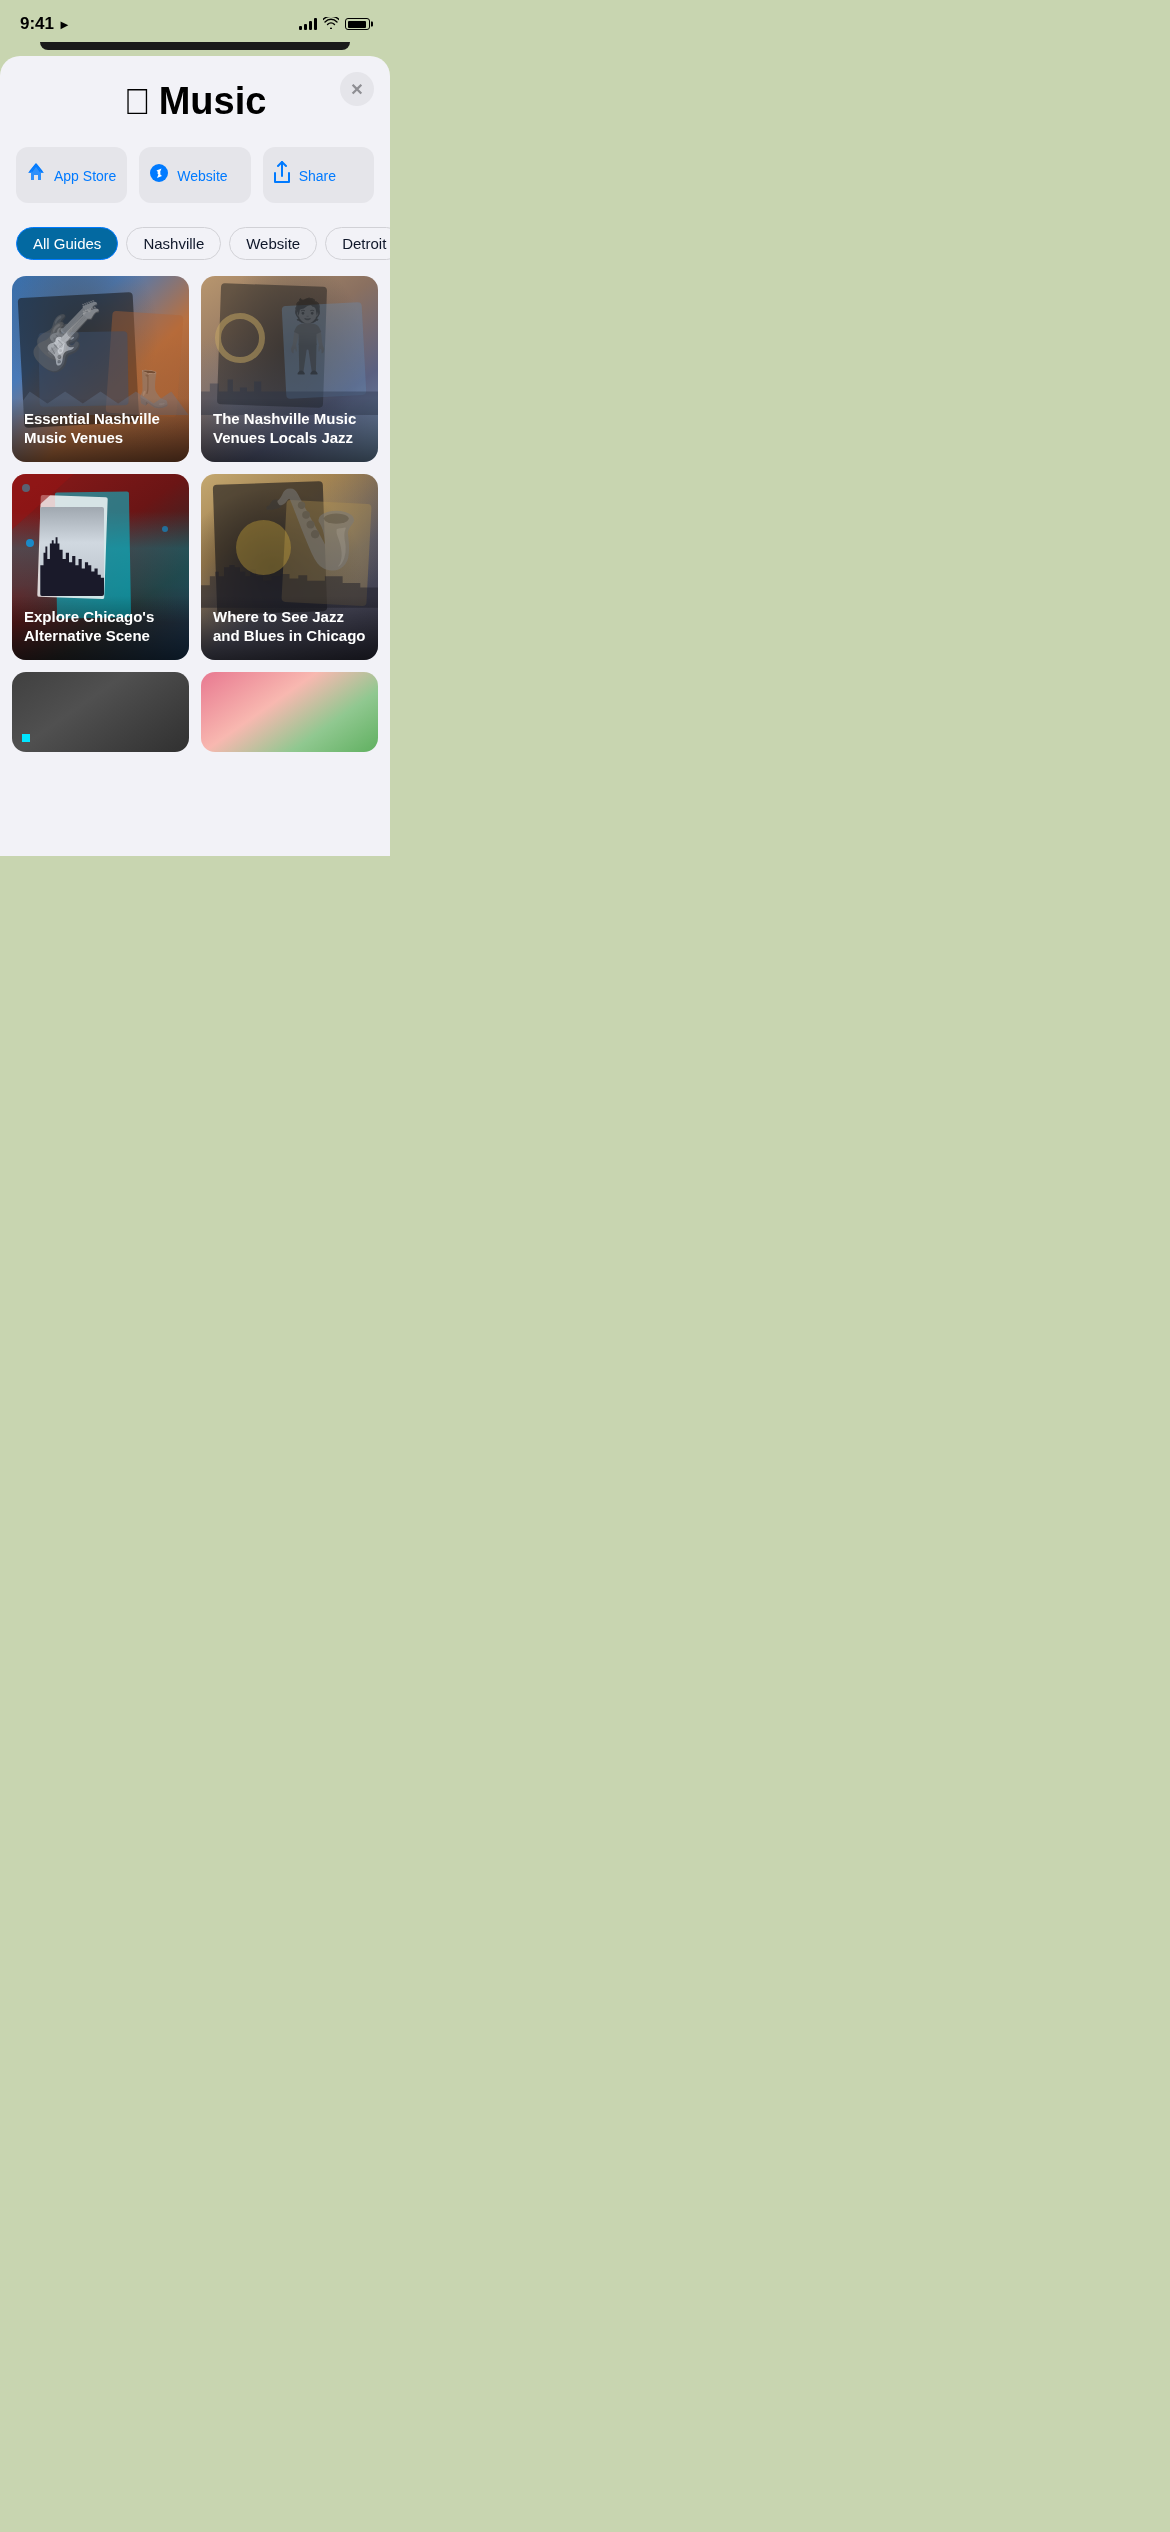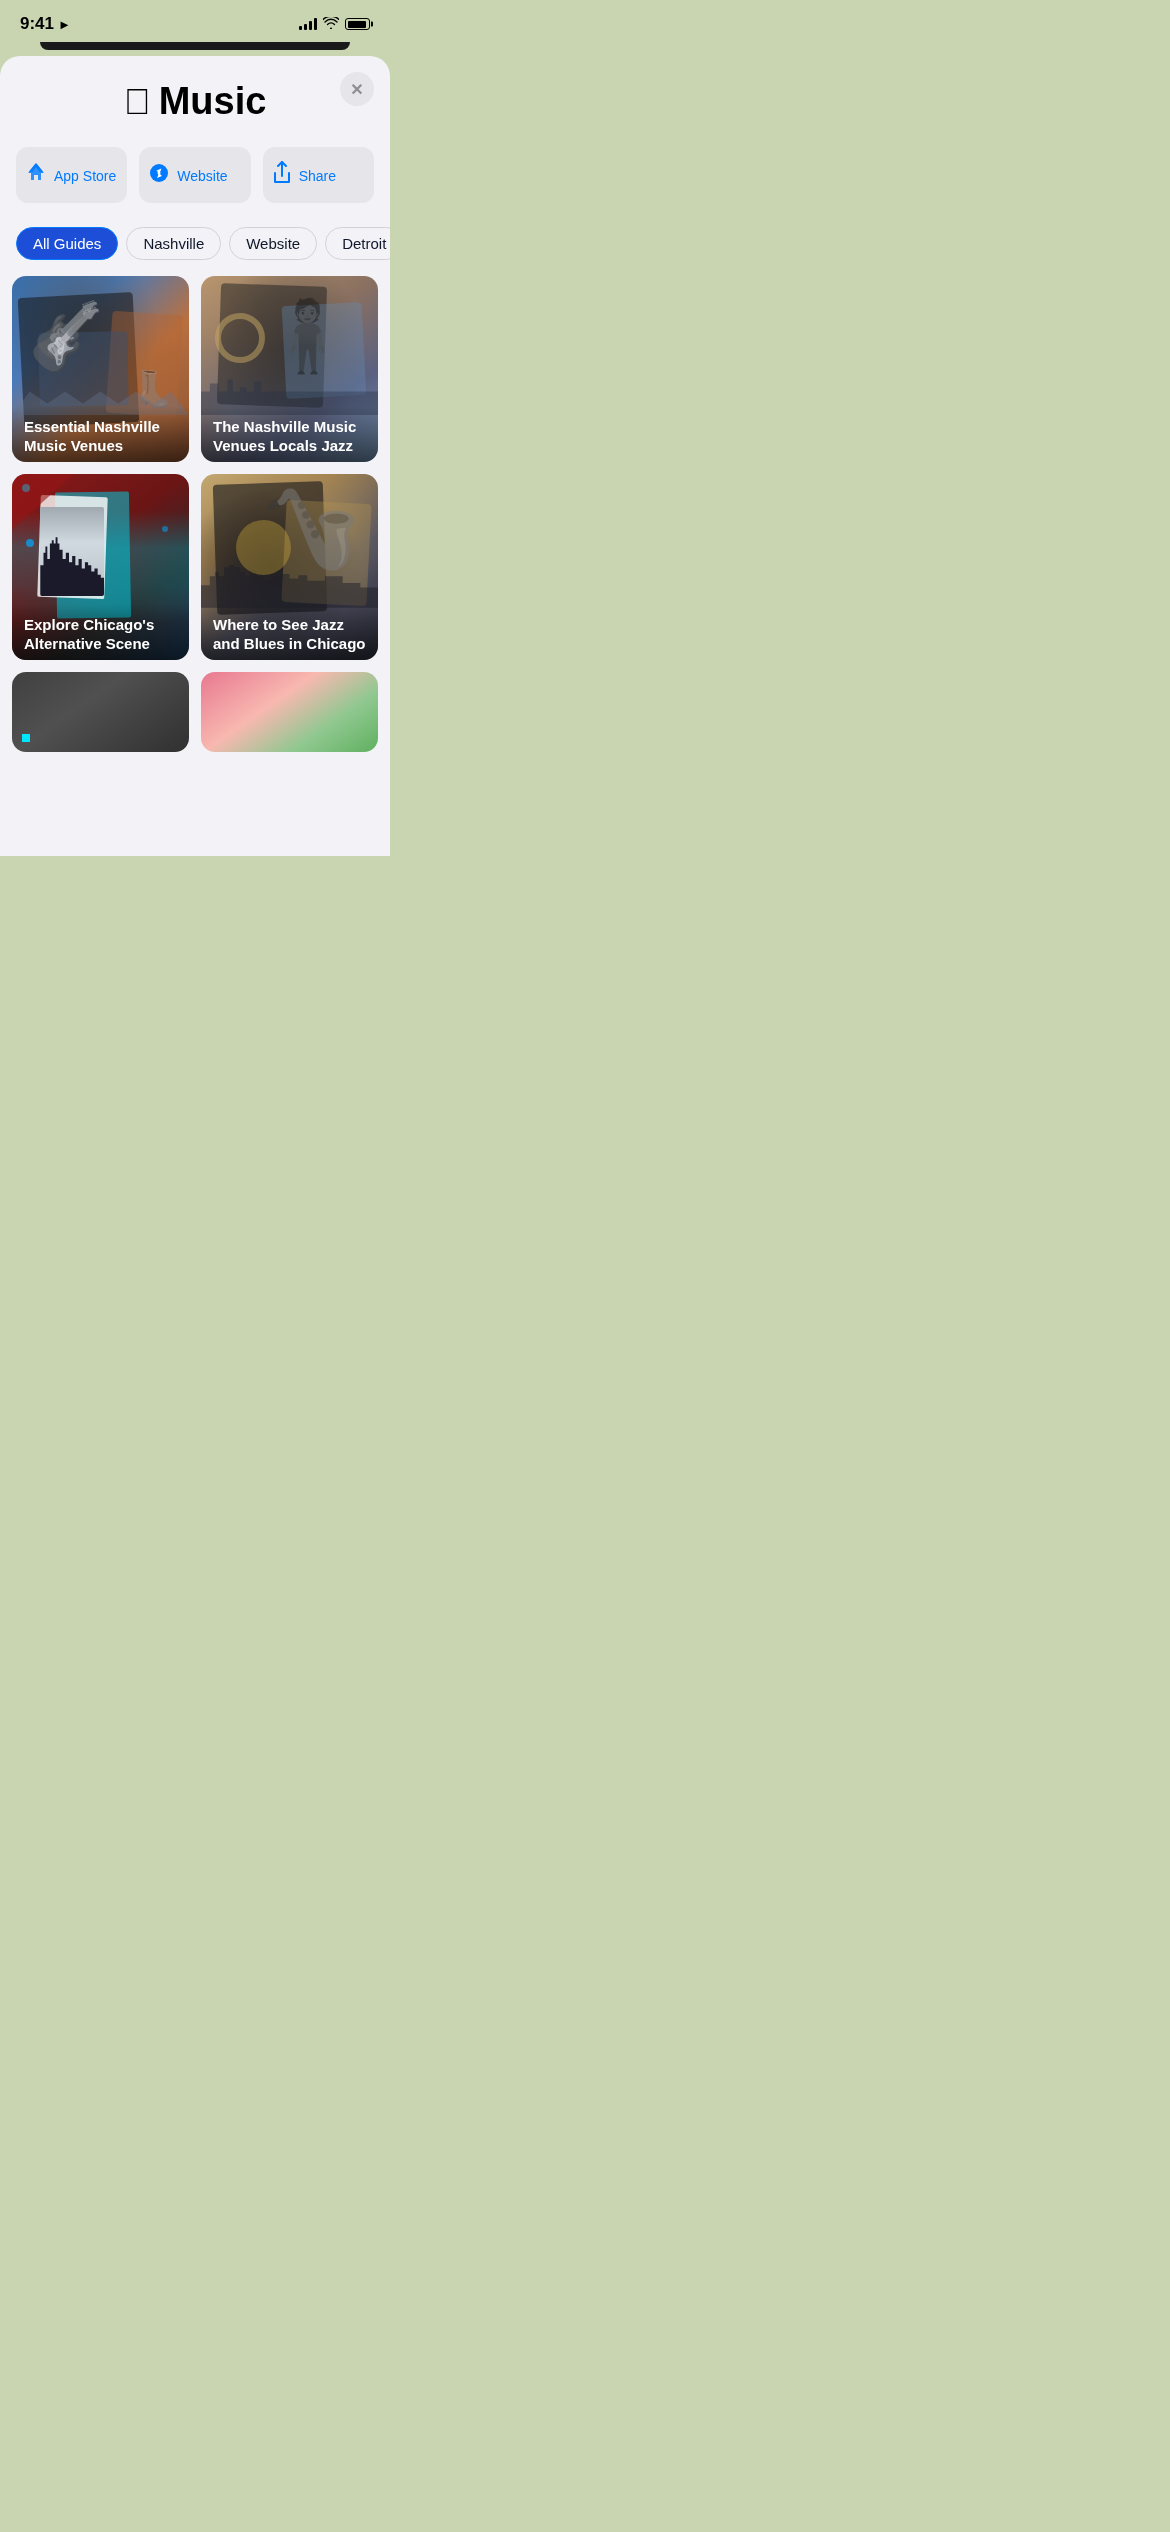--- a/index.html
+++ b/index.html
@@ -181,21 +181,21 @@
       font-size: 15px;
       font-weight: 500;
       white-space: nowrap;
       cursor: pointer;
       border: 1.5px solid #d1d1d6;
       background: transparent;
       color: #0f172a;
     }
 
     .filter-pill.active {
-      background: #1d4ed8;
+      background: #0369a1;
       border-color: #007aff;
       color: #fff;
     }
 
     
     .cards-grid {
       display: grid;
       grid-template-columns: 1fr 1fr;
       gap: 12px;
       padding: 0 12px;
@@ -263,21 +263,21 @@
 
     .card-partial2 {
       background: linear-gradient(145deg, #e87890 0%, #f8b8b0 40%, #90c890 70%, #60b060 100%);
     }
 
     .card-label {
       position: absolute;
       bottom: 0;
       left: 0;
       right: 0;
-      padding: 12px 12px 6px;
+      padding: 12px 12px 14px;
       background: linear-gradient(transparent, rgba(0,0,0,0.6));
       color: #fff;
       font-size: 15px;
       font-weight: 700;
       line-height: 1.25;
     }
 
     
     .cards-partial-row {
       display: grid;

